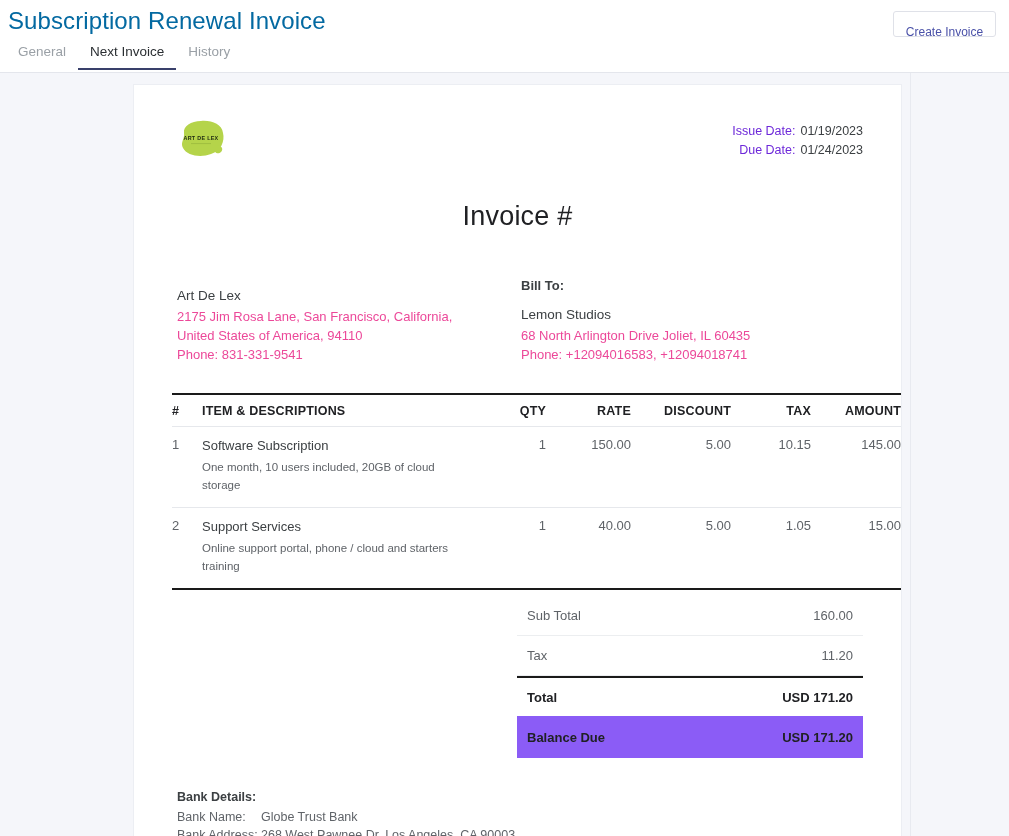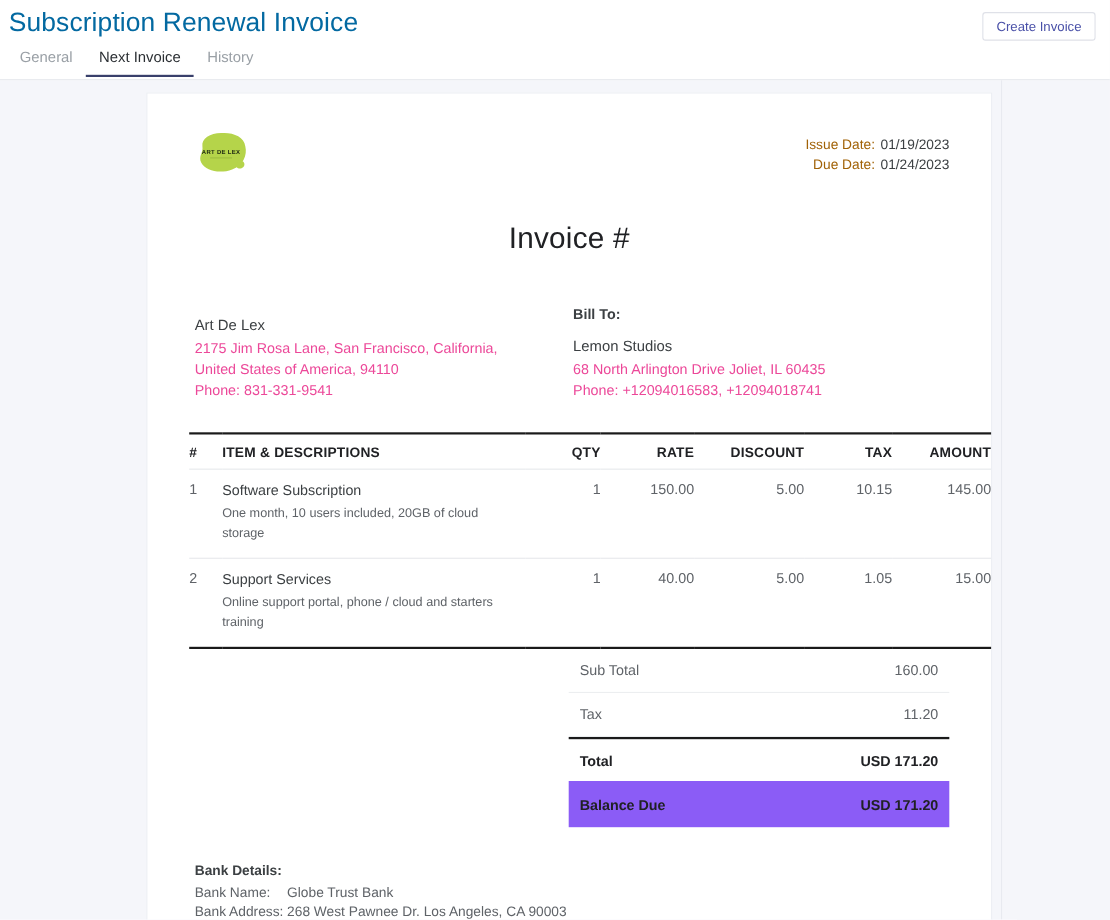--- a/index.html
+++ b/index.html
@@ -79,21 +79,21 @@
     width: 103px;
     height: 26px;
     background: #ffffff;
     border: 1px solid #dfe1e8;
     border-radius: 3px;
     color: #4a51a8;
     font-size: 12px;
     font-family: inherit;
     cursor: pointer;
     line-height: 24px;
-    padding: 0;
+    padding: 8px;
   }
 
   
   .page-body {
     position: relative;
     height: 763px;
     background: #f5f6fa;
   }
 
   .right-rail {
@@ -136,21 +136,21 @@
   .date-block {
     position: absolute;
     right: 0;
     top: 37px;
     text-align: right;
     font-size: 12.5px;
     line-height: 19px;
     color: #5f6368;
   }
 
-  .date-row .date-label { color: #a16207; }
+  .date-row .date-label { color: #6d28d9; }
   .date-row .date-value { color: #3c4043; margin-left: 5px; }
 
   
   .invoice-heading {
     text-align: center;
     font-size: 27px;
     font-weight: 400;
     color: #202124;
     margin-top: 8px;
     letter-spacing: 0.2px;
@@ -255,21 +255,21 @@
   .col-qty   { width: 68px; }
   .col-rate  { width: 85px; }
   .col-disc  { width: 100px; }
   .col-tax   { width: 80px; }
   .col-amt   { width: 90px; }
 
   
   .totals {
     margin-left: auto;
     width: 346px;
-    margin-top: 0;
+    margin-top: 6px;
   }
 
   .total-row {
     display: flex;
     justify-content: space-between;
     align-items: center;
     padding: 0 10px;
     height: 40px;
     font-size: 13px;
     color: #5f6368;

